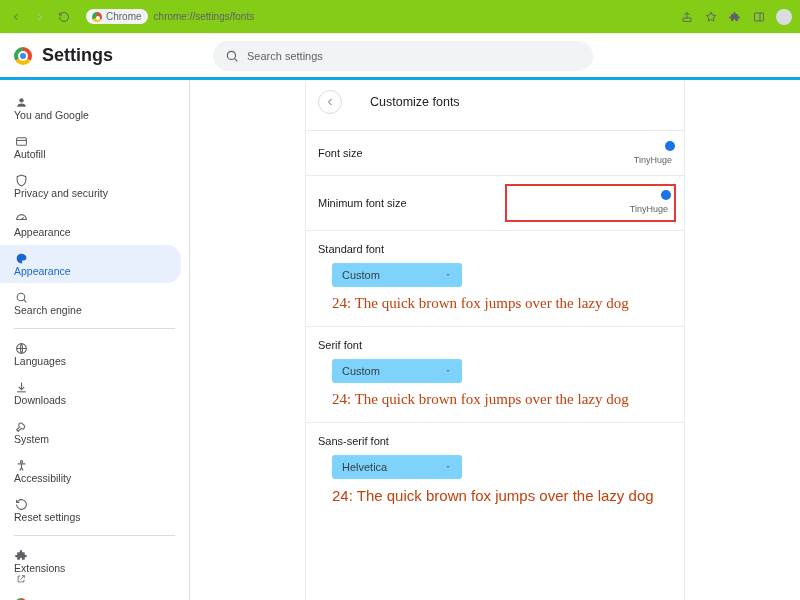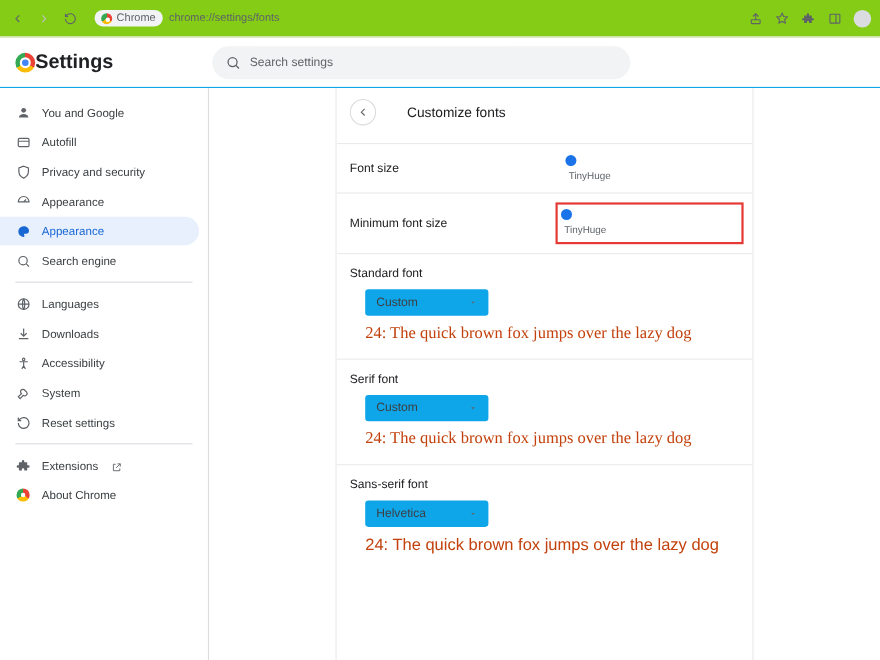--- a/index.html
+++ b/index.html
@@ -9,57 +9,57 @@
   .browser-bar { height: 34px; display: flex; align-items: center; padding: 0 8px; gap: 8px; border-bottom: 1px solid #eee; background:#84cc16;}
   .nav-btn { width: 16px; height: 16px; display:flex; align-items:center; justify-content:center; color:#5f6368; cursor:pointer;}
   .omnibox { display:flex; align-items:center; gap:6px; flex: 0 0 auto; margin-left:6px; color:#5f6368; font-size:10px;}
   .omni-chip { display:flex; align-items:center; gap:4px; background:#f1f3f4; padding:2px 6px; border-radius:10px;}
   .bar-spacer { flex:1; }
   .bar-icons { display:flex; align-items:center; gap:10px; color:#5f6368;}
   .bar-icons .ic { width:14px; height:14px; display:flex; align-items:center; justify-content:center;}
   .avatar { width:16px; height:16px; border-radius:50%; background:#dadce0;}
 
   
-  .header { height: 46px; border-bottom: 1px solid #0ea5e9; display:flex; align-items:center; padding: 0 14px; }
+  .header { height: 46px; border-bottom: 3px solid #0ea5e9; display:flex; align-items:center; padding: 0 14px; gap: 10px;}
   .chrome-logo { width:18px; height:18px; border-radius:50%; background: conic-gradient(#ea4335 0 120deg, #fbbc05 120deg 240deg, #34a853 240deg 360deg); position:relative;}
   .chrome-logo::after{content:""; position:absolute; inset:4px; background:#4285f4; border-radius:50%; border:2px solid #fff;}
   .settings-title { font-size: 18px; font-weight: 700; color:#202124; margin-right: 90px;}
   .search-box { flex: 0 0 380px; height: 30px; background: #f1f3f4; border-radius: 16px; display:flex; align-items:center; padding: 0 12px; color:#5f6368; gap:8px;}
   .search-box .si { width:14px; height:14px;}
 
   .main { display:flex; height: calc(600px - 34px - 46px); }
 
   
   .sidebar { width: 190px; border-right: 1px solid #dadce0; padding: 8px 0 8px 0; }
-  .side-item { display:flex; align-items:flex-end; gap:10px; padding: 6px 14px; font-size: 10.5px; color:#3c4043; cursor:pointer; border-radius: 0 14px 14px 0; margin: 1px 8px 1px 0;}
+  .side-item { display:flex; align-items:flex-start; padding: 6px 14px; font-size: 10.5px; color:#3c4043; cursor:pointer; border-radius: 0 14px 14px 0; margin: 1px 8px 1px 0; flex-direction: column;}
   .side-item.active { background:#e8f0fe; color:#1967d2; font-weight:500;}
   .side-item .ico { width:14px; height:14px; display:flex; align-items:center; justify-content:center; color:#5f6368;}
   .side-item.active .ico { color:#1967d2;}
   .side-sep { height:1px; background:#dadce0; margin:6px 14px;}
   .ext-link { width:10px; height:10px; margin-left:2px;}
 
   
   .content { flex:1; display:flex; justify-content:center; overflow:hidden;}
   .panel { width: 380px; border-left:1px solid #e8eaed; border-right:1px solid #e8eaed; height:100%; overflow:hidden;}
   .panel-header { display:flex; align-items:center; gap:28px; padding: 10px 12px;}
   .back-btn { width:24px; height:24px; border:1px solid #dadce0; border-radius:50%; display:flex; align-items:center; justify-content:center; cursor:pointer;}
   .panel-title { font-size: 12.5px; color:#202124; font-weight:500;}
   .section { padding: 10px 12px; border-top:1px solid #e8eaed;}
   .row { display:flex; align-items:center; justify-content:space-between;}
   .row-label { font-size:11px; color:#202124;}
-  .slider-zone { display:flex; flex-direction:column; align-items:flex-start; width:155px;}
+  .slider-zone { display:flex; flex-direction:column; align-items:flex-end; width:155px;}
   .slider-track { position:relative; height:2px; background:#dadce0; border-radius:2px; margin: 4px 2px;}
   .slider-fill { position:absolute; top:0; left:0; height:2px; background:#1a73e8; border-radius:2px;}
   .slider-thumb { position:absolute; top:50%; width:10px; height:10px; background:#1a73e8; border-radius:50%; transform:translate(-50%,-50%);}
   .slider-labels { display:flex; justify-content:space-between; font-size:9px; color:#5f6368; margin-top:4px;}
   .highlight-box { border:2.5px solid #e53935; padding:4px 6px 6px 6px; margin:-2px -4px;}
   
   .font-block { padding: 12px 12px 14px; border-top:1px solid #e8eaed;}
   .font-block-label { font-size:11px; color:#202124; margin-bottom:8px;}
-  .dropdown { display:flex; align-items:center; justify-content:space-between; width:112px; background:#0ea5e9; border-radius:3px; padding:6px 10px; font-size:11px; color:#3c4043; margin: 0 0 8px 14px; cursor:pointer;}
+  .dropdown { display:flex; align-items:center; justify-content:space-between; width:130px; background:#7dd3fc; border-radius:3px; padding:6px 10px; font-size:11px; color:#3c4043; margin: 0 0 8px 14px; cursor:pointer;}
   .sample { font-size:15px; color:#c2410c; margin-left:14px;}
   .sample.serif { font-family: Georgia, 'Times New Roman', serif;}
   .sample.sans { font-family: Arial, Helvetica, sans-serif;}
 
   svg { display:block; }
   .spacer-v { height:6px;}
 </style>
 </head>
 <body>
 
@@ -199,33 +199,33 @@
             <path d="M12 3v12"></path>
             <path d="M7 11l5 5 5-5"></path>
             <path d="M4 20h16"></path>
           </svg>
         </span>
         <span>Downloads</span>
       </div>
     <div class="side-item">
         <span class="ico">
           <svg width="13" height="13" viewBox="0 0 24 24" fill="none" stroke="#5f6368" stroke-width="2">
+            <path d="M14 7a4 4 0 1 0-5.6 5.6L3 18l3 3 5.4-5.4A4 4 0 0 0 17 10l-3-3z"></path>
+          </svg>
+        </span>
+        <span>System</span>
+      </div>
+    <div class="side-item">
+        <span class="ico">
+          <svg width="13" height="13" viewBox="0 0 24 24" fill="none" stroke="#5f6368" stroke-width="2">
             <circle cx="12" cy="5" r="2"></circle>
             <path d="M5 9h14M12 9v7M9 21l3-5 3 5"></path>
           </svg>
         </span>
         <span>Accessibility</span>
-      </div>
-    <div class="side-item">
-        <span class="ico">
-          <svg width="13" height="13" viewBox="0 0 24 24" fill="none" stroke="#5f6368" stroke-width="2">
-            <path d="M14 7a4 4 0 1 0-5.6 5.6L3 18l3 3 5.4-5.4A4 4 0 0 0 17 10l-3-3z"></path>
-          </svg>
-        </span>
-        <span>System</span>
       </div>
     <div class="side-item">
         <span class="ico">
           <svg width="13" height="13" viewBox="0 0 24 24" fill="none" stroke="#5f6368" stroke-width="2">
             <path d="M3 12a9 9 0 1 0 3-6.7L3 8"></path>
             <path d="M3 3v5h5"></path>
           </svg>
         </span>
         <span>Reset settings</span>
       </div>

